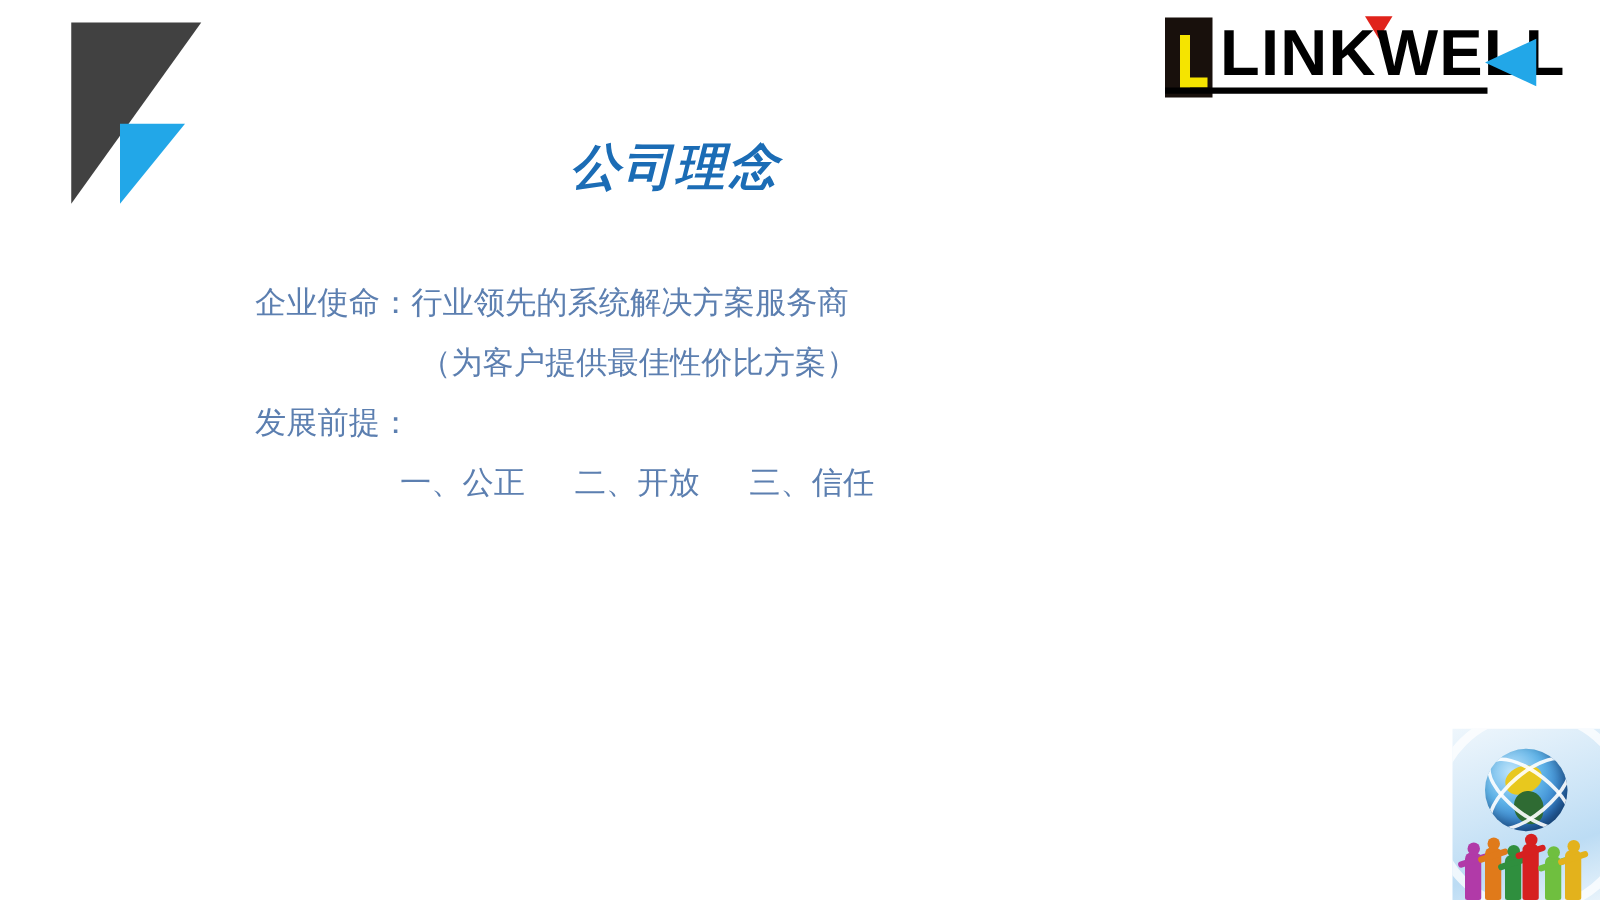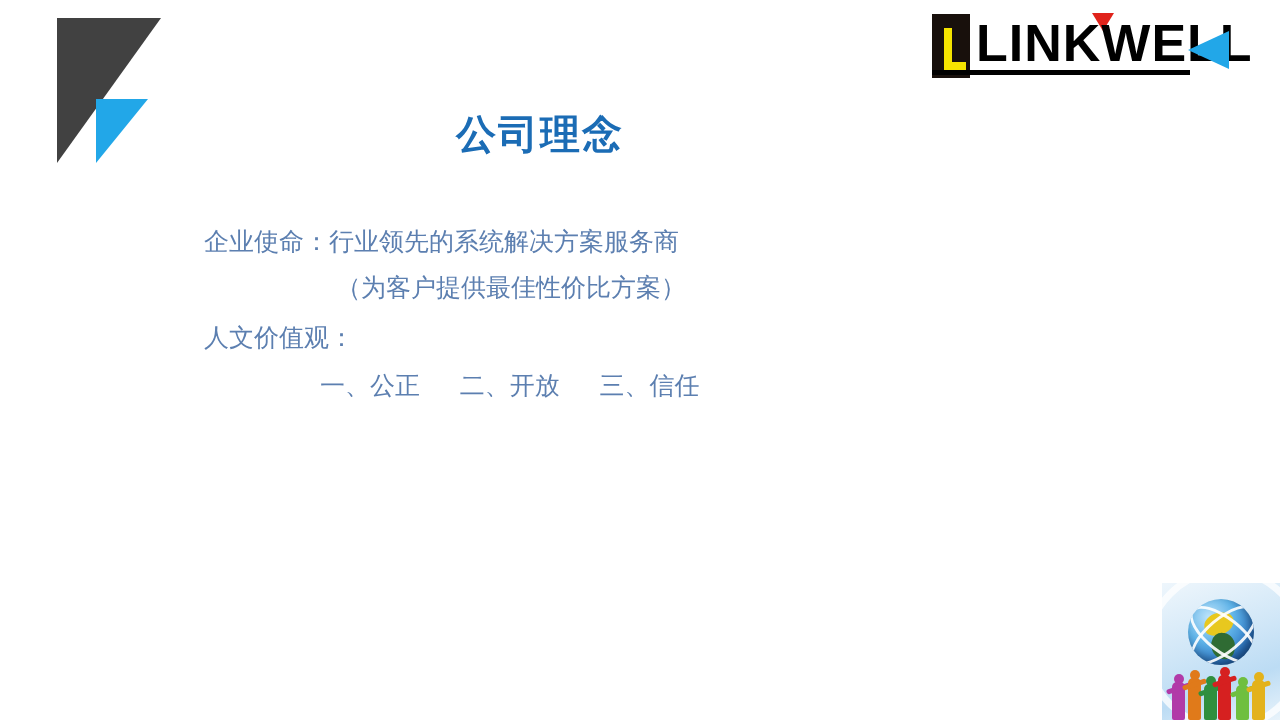--- a/index.html
+++ b/index.html
@@ -120,37 +120,38 @@
     left: 0;
     top: 108px;
     width: 1080px;
     text-align: center;
     font-family: "DejaVu Sans", "Liberation Sans", sans-serif;
     font-weight: bold;
     font-size: 40px;
     line-height: 52px;
     color: #1b6cb5;
     letter-spacing: 2px;
+    font-style: italic;
   }
 
   
   .body-block {
     position: absolute;
     left: 204px;
     top: 218px;
     width: 1000px;
   }
   .line {
     font-family: "DejaVu Serif", "Liberation Serif", serif;
     font-size: 25px;
     line-height: 48px;
     color: #5c7fb0;
     white-space: pre;
   }
-  .line.indent-a { padding-left: 132px; font-family: Liberation Mono, monospace; }
+  .line.indent-a { padding-left: 132px; }
   .line.indent-b { padding-left: 116px; }
 
   
   .corner-pic {
     position: absolute;
     left: 1162px;
     top: 583px;
     width: 118px;
     height: 137px;
     overflow: hidden;
@@ -250,21 +251,21 @@
     <div class="logo-word">LINKWELL</div>
     <div class="logo-rule"></div>
     <div class="logo-blue-tri"></div>
   </div>
 
   <div class="slide-title">公司理念</div>
 
   <div class="body-block">
     <div class="line">企业使命：行业领先的系统解决方案服务商</div>
     <div class="line indent-a">（为客户提供最佳性价比方案）</div>
-    <div class="line">人文价值观：</div>
+    <div class="line">发展前提：</div>
     <div class="line indent-b">一、公正     二、开放     三、信任</div>
   </div>
 
   <div class="corner-pic">
     <div class="cp-swoosh"></div>
     <div class="cp-globe">
       <div class="cp-land-y"></div>
       <div class="cp-land-g"></div>
       <div class="cp-ring1"></div>
       <div class="cp-ring2"></div>

